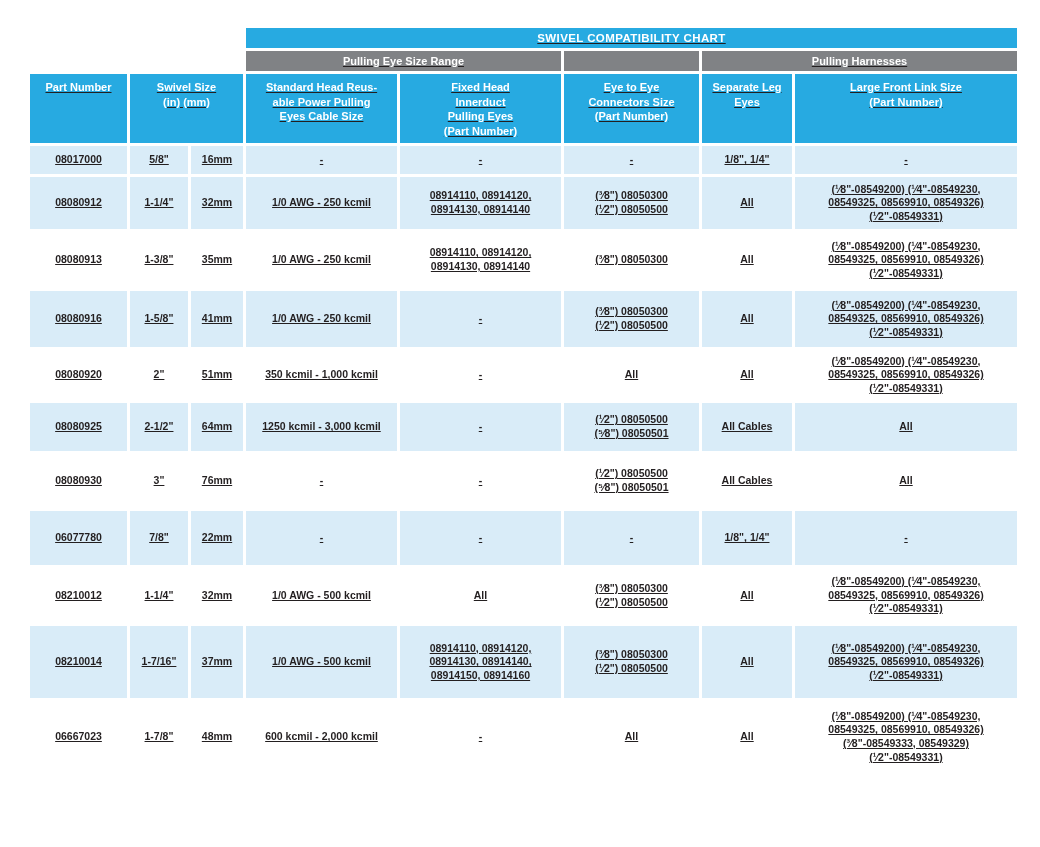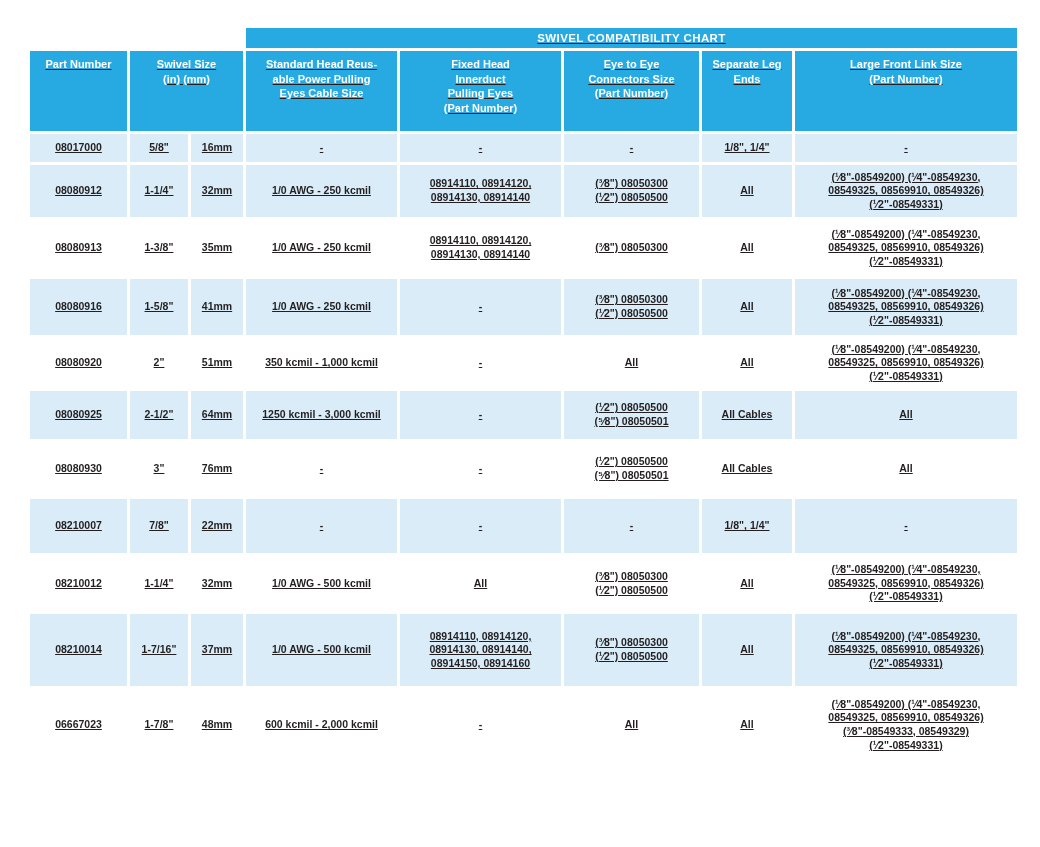--- a/index.html
+++ b/index.html
@@ -39,21 +39,21 @@
     font-size:11.5px;letter-spacing:.4px;
     text-align:center;vertical-align:middle;
   }
   
   tr.group-row{height:20px;}
   th.group{
     background:var(--gray);color:#fff;
     font-size:11px;text-align:center;vertical-align:middle;
   }
   
-  tr.head-row{height:80px;margin-left:40px;}
+  tr.head-row{height:69px;margin-left:40px;}
   tr.head-row th{
     background:var(--blue);color:#fff;
     font-size:11px;line-height:1.32;
     text-align:center;vertical-align:top;
     padding:6px 3px 0 3px;
   }
   td.blank,th.blank{background:transparent;}
 
   
   tr.data-row td{
@@ -80,36 +80,42 @@
       <col class="c5">
         <col class="c6">
         <col class="c7">
         <col class="c8">
     </colgroup>
     <thead>
       <tr class="title-row">
         <td class="blank" colspan="3"></td>
         <th class="title" colspan="5">SWIVEL COMPATIBILITY CHART</th>
       </tr>
+      <tr class="group-row">
+        <td class="blank" colspan="3"></td>
+        <th class="group" colspan="2">Pulling Eye Size Range</th>
+        <th class="group"></th>
+        <th class="group" colspan="2">Pulling Harnesses</th>
+      </tr>
       <tr class="head-row">
         <th>Part Number</th>
         <th colspan="2">Swivel Size
 (in) (mm)</th>
         <th>Standard Head Reus-
 able Power Pulling
 Eyes Cable Size</th>
         <th>Fixed Head
 Innerduct
 Pulling Eyes
 (Part Number)</th>
         <th>Eye to Eye
 Connectors Size
 (Part Number)</th>
         <th>Separate Leg
-Ends</th>
+Eyes</th>
         <th>Large Front Link Size
 (Part Number)</th>
       </tr>
     </thead>
     <tbody>
         <tr class="data-row alt" style="height: 28px;">
     <td class="c-part">08017000</td>
     <td class="c-in">5/8"</td>
     <td class="c-mm">16mm</td>
     <td class="c-std">-</td>
@@ -186,21 +192,21 @@
     <td class="c-in">3"</td>
     <td class="c-mm">76mm</td>
     <td class="c-std">-</td>
     <td class="c-fixed">-</td>
     <td class="c-eye">(¹⁄2") 08050500
 (⁵⁄8") 08050501</td>
     <td class="c-leg">All Cables</td>
     <td class="c-link">All</td>
   </tr>
         <tr class="data-row alt" style="height: 54px;">
-    <td class="c-part">08210007</td>
+    <td class="c-part">06077780</td>
     <td class="c-in">7/8"</td>
     <td class="c-mm">22mm</td>
     <td class="c-std">-</td>
     <td class="c-fixed">-</td>
     <td class="c-eye">-</td>
     <td class="c-leg">1/8", 1/4"</td>
     <td class="c-link">-</td>
   </tr>
         <tr class="data-row plain" style="height: 55px;">
     <td class="c-part">08210012</td>

